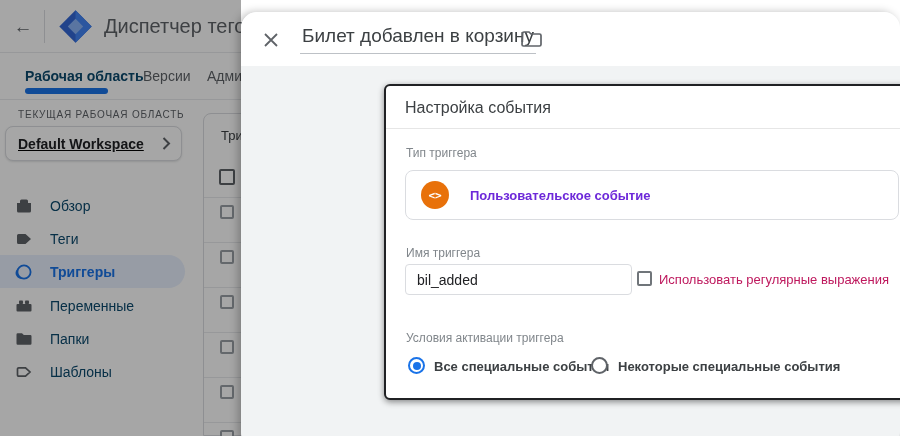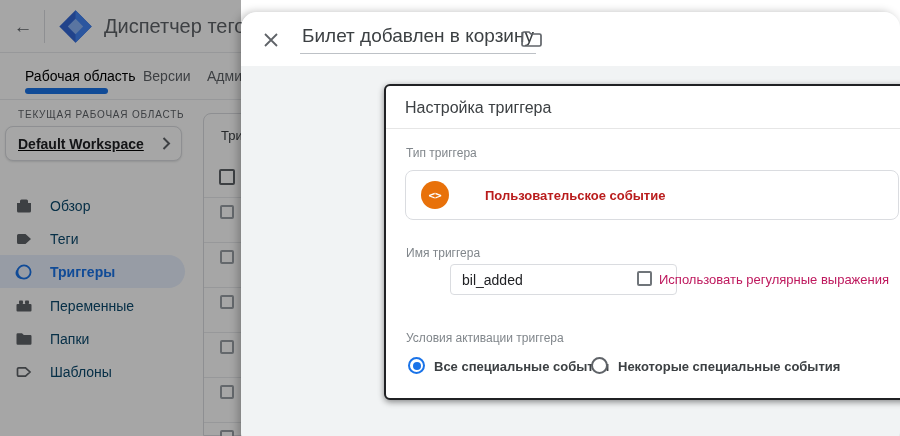--- a/index.html
+++ b/index.html
@@ -9,21 +9,21 @@
 
   
   .app-header { position:absolute; left:0; top:0; width:900px; height:53px; background:#fff; border-bottom:1px solid #e8eaed; }
   .back-btn { position:absolute; left:10px; top:14px; width:26px; height:26px; font-size:19px; color:#5f6368; display:flex; align-items:center; justify-content:center; cursor:pointer; }
   .hdr-divider { position:absolute; left:44px; top:10px; width:1px; height:33px; background:#dadce0; }
   .gtm-logo { position:absolute; left:57px; top:8px; width:37px; height:37px; }
   .app-title { position:absolute; left:104px; top:15px; font-size:20px; color:#5f6368; }
 
   .tabbar { position:absolute; left:0; top:53px; width:900px; height:47px; background:#fff; border-bottom:1px solid #e8eaed; }
   .tab { position:absolute; top:15px; font-size:14px; color:#5f6368; cursor:pointer; white-space:nowrap; }
-  .tab.active { color:#000000; font-weight:normal; }
+  .tab.active { color:#0c4a6e; font-weight:bold; }
   .tab-indicator { position:absolute; left:25px; top:35px; width:83px; height:6px; border-radius:3px; background:#1a73e8; }
 
   .sidebar { position:absolute; left:0; top:100px; width:200px; height:336px; background:#fff; }
   .ws-label { position:absolute; left:18px; top:9px; font-size:10px; letter-spacing:0.8px; color:#5f6368; }
   .ws-card { position:absolute; left:5px; top:26px; width:177px; height:35px; background:#fff; border:1px solid #dadce0; border-radius:8px; display:flex; align-items:center; justify-content:space-between; padding:0 10px 0 12px; cursor:pointer; box-shadow:0 1px 2px rgba(60,64,67,0.15);text-decoration:underline; }
   .ws-name { font-size:14px; font-weight:bold; color:#202124; }
   .nav-item { position:absolute; left:0; width:185px; height:33px; display:flex; align-items:center; cursor:pointer; }
   .nav-item .nav-ico { position:absolute; left:15px; width:18px; height:18px; display:flex; align-items:center; }
   .nav-item .nav-label { position:absolute; left:50px; font-size:14px; color:#0c4a6e; }
   .nav-item.active { background:#e8f0fe; border-radius:0 17px 17px 0; }
@@ -45,22 +45,22 @@
   .close-btn { position:absolute; left:18px; top:16px; width:24px; height:24px; cursor:pointer; display:flex; align-items:center; justify-content:center; }
   .modal-title { position:absolute; left:59px; top:13px; font-size:19px; color:#3c4043; border-bottom:1px solid #bdc1c6; padding:0 2px 6px 2px; cursor:text; }
   .folder-btn { position:absolute; left:280px; top:18px; width:24px; height:20px; cursor:pointer; }
 
   .panel-card { position:absolute; left:143px; top:72px; width:560px; height:316px; background:#fff; border:2px solid #202124; border-radius:6px; box-shadow:0 2px 6px rgba(0,0,0,0.45); }
   .panel-hdr { position:absolute; left:0; top:0; width:100%; height:43px; border-bottom:1px solid #e6e6e6; }
   .panel-hdr-text { position:absolute; left:19px; top:13px; font-size:16px; color:#3c4043; }
   .fld-label { position:absolute; font-size:12px; color:#80868b; }
   .type-card { position:absolute; left:19px; top:84px; width:494px; height:50px; border:1px solid #dadce0; border-radius:8px; background:#fff; display:flex; align-items:center; cursor:pointer; }
   .type-ico { width:28px; height:28px; margin-left:15px; border-radius:50%; background:#e8710a; color:#fff; font-size:11px; font-weight:bold; display:flex; align-items:center; justify-content:center; letter-spacing:0; font-family:"DejaVu Sans Mono", monospace; }
-  .type-text { margin-left:36px; font-size:13px; font-weight:bold; color:#b91c1c; }
-  .event-input { position:absolute; left:19px; top:178px; width:227px; height:31px; border:1px solid #dadce0; border-radius:4px; background:#fff; font-size:14px; color:#202124; padding:0 11px; font-family:"Liberation Sans", sans-serif; outline:none;margin-left:45px; }
+  .type-text { margin-left:21px; font-size:13px; font-weight:bold; color:#6d28d9; }
+  .event-input { position:absolute; left:19px; top:178px; width:227px; height:31px; border:1px solid #dadce0; border-radius:4px; background:#fff; font-size:14px; color:#202124; padding:0 11px; font-family:"Liberation Sans", sans-serif; outline:none; }
   .regex-cbx { position:absolute; left:251px; top:185px; width:15px; height:15px; border:2px solid #70757a; border-radius:2px; background:#fff; cursor:pointer; }
   .regex-label { position:absolute; left:273px; top:186px; font-size:13px; color:#be185d; }
   .radio { position:absolute; top:271px; width:17px; height:17px; border-radius:50%; background:#fff; cursor:pointer; }
   .radio.sel { border:2px solid #1a73e8; }
   .radio.sel::after { content:""; position:absolute; left:2.5px; top:2.5px; width:8px; height:8px; border-radius:50%; background:#1a73e8; }
   .radio.unsel { border:2px solid #5f6368; }
   .radio-label { position:absolute; top:273px; font-size:13px; font-weight:bold; color:#3c4043; }
   svg { display:block; }
 </style>
 </head>
@@ -184,21 +184,21 @@
       <div class="modal-title">Билет добавлен в корзину</div>
       <div class="folder-btn">
         <svg width="22" height="18" viewBox="0 0 22 18">
             <path d="M1.5 3.5 a1.5 1.5 0 0 1 1.5 -1.5 h5 l2 2 h8.5 a1.5 1.5 0 0 1 1.5 1.5 v9 a1.5 1.5 0 0 1 -1.5 1.5 h-16 a1.5 1.5 0 0 1 -1.5 -1.5 z" fill="none" stroke="#5f6368" stroke-width="1.7"></path>
           </svg>
       </div>
     </div>
 
     <div class="panel-card">
       <div class="panel-hdr">
-        <div class="panel-hdr-text">Настройка триггера</div>
+        <div class="panel-hdr-text">Настройка события</div>
       </div>
 
       <div class="fld-label" style="left:20px; top:60px;">Тип триггера</div>
       <div class="type-card">
         <div class="type-ico">&lt;&gt;</div>
         <div class="type-text">Пользовательское событие</div>
       </div>
 
       <div class="fld-label" style="left:20px; top:160px;">Имя триггера</div>
       <input class="event-input" type="text" value="bil_added" style="">

